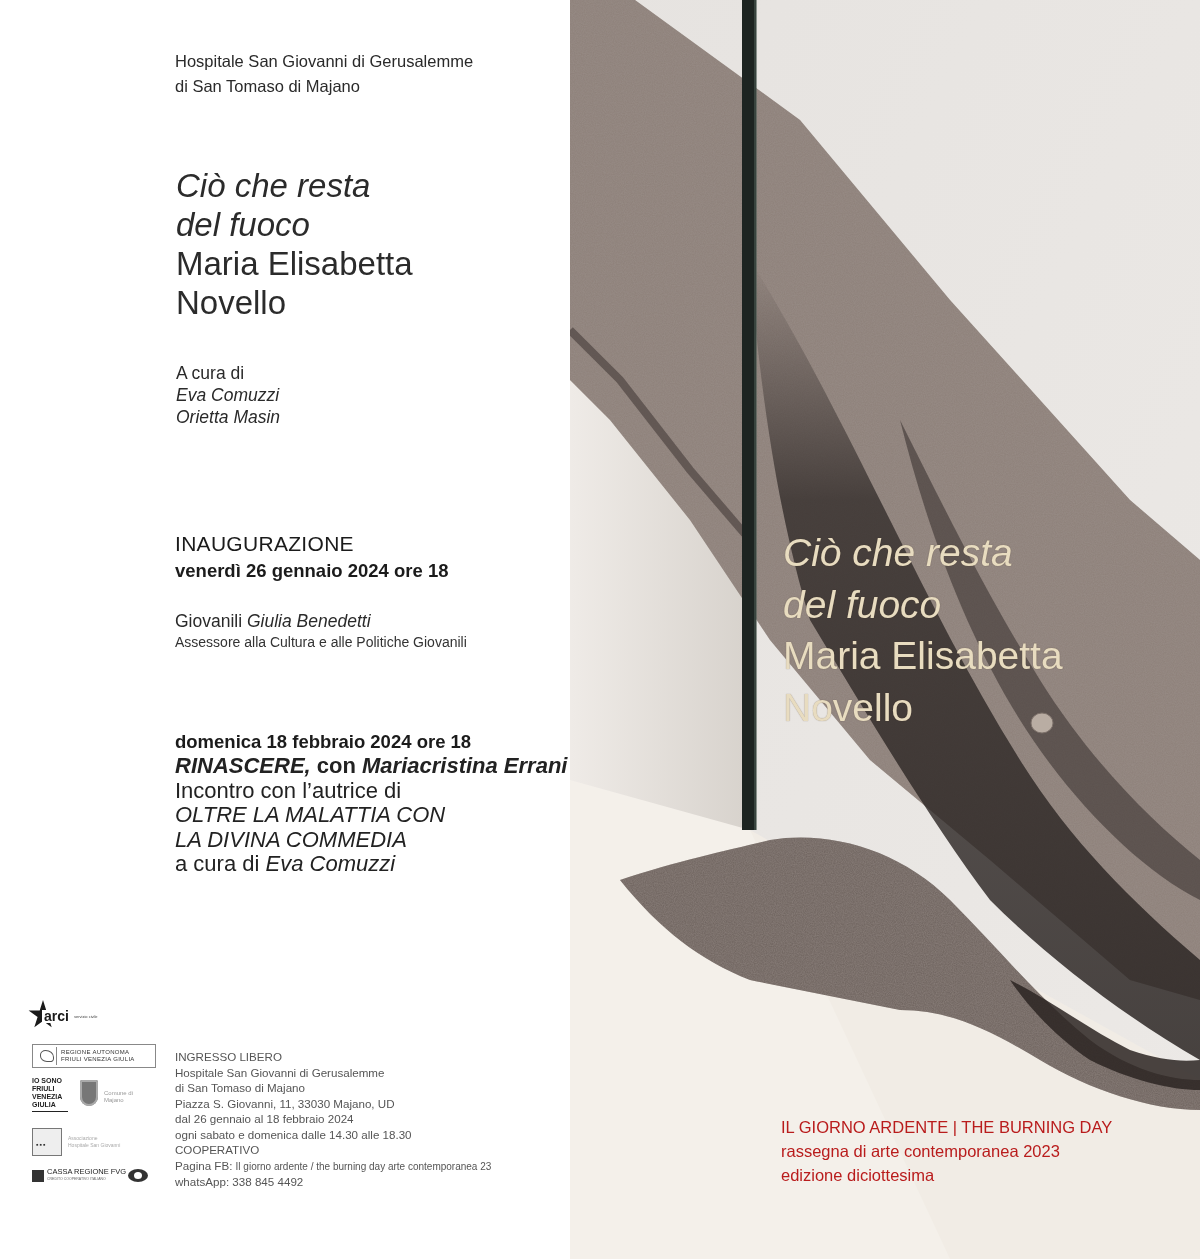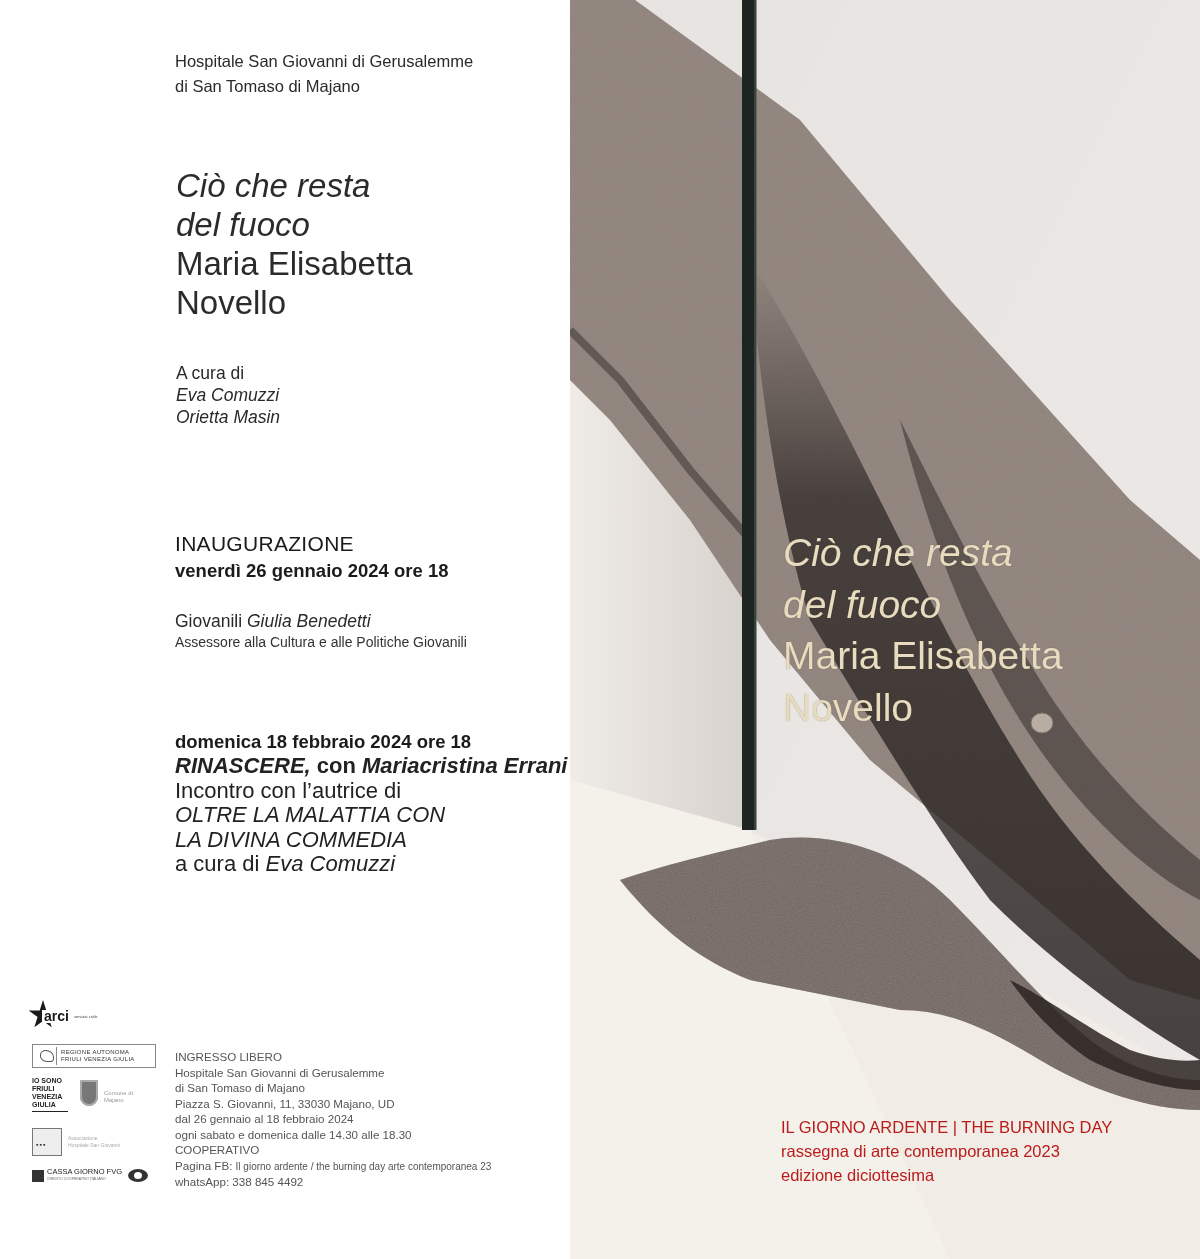--- a/index.html
+++ b/index.html
@@ -140,21 +140,21 @@
     </div>
     <div class="logo-assoc">
       <div class="assoc-box"></div>
       <div class="assoc-text">
         <div>Associazione</div>
         <div>Hospitale San Giovanni</div>
       </div>
     </div>
     <div class="logo-cassa">
       <div class="cassa-sq"></div>
-      <div class="cassa-text">CASSA GIORNO FVG</div>
+      <div class="cassa-text">CASSA REGIONE FVG</div>
       <div class="cassa-sub">CREDITO COOPERATIVO ITALIANO</div>
       <div class="cassa-oval"></div>
     </div>
   </div>
 
   <div class="info">
     <div>INGRESSO LIBERO</div>
     <div>Hospitale San Giovanni  di Gerusalemme</div>
     <div>di San Tomaso di Majano</div>
     <div>Piazza S. Giovanni, 11, 33030 Majano, UD</div>

